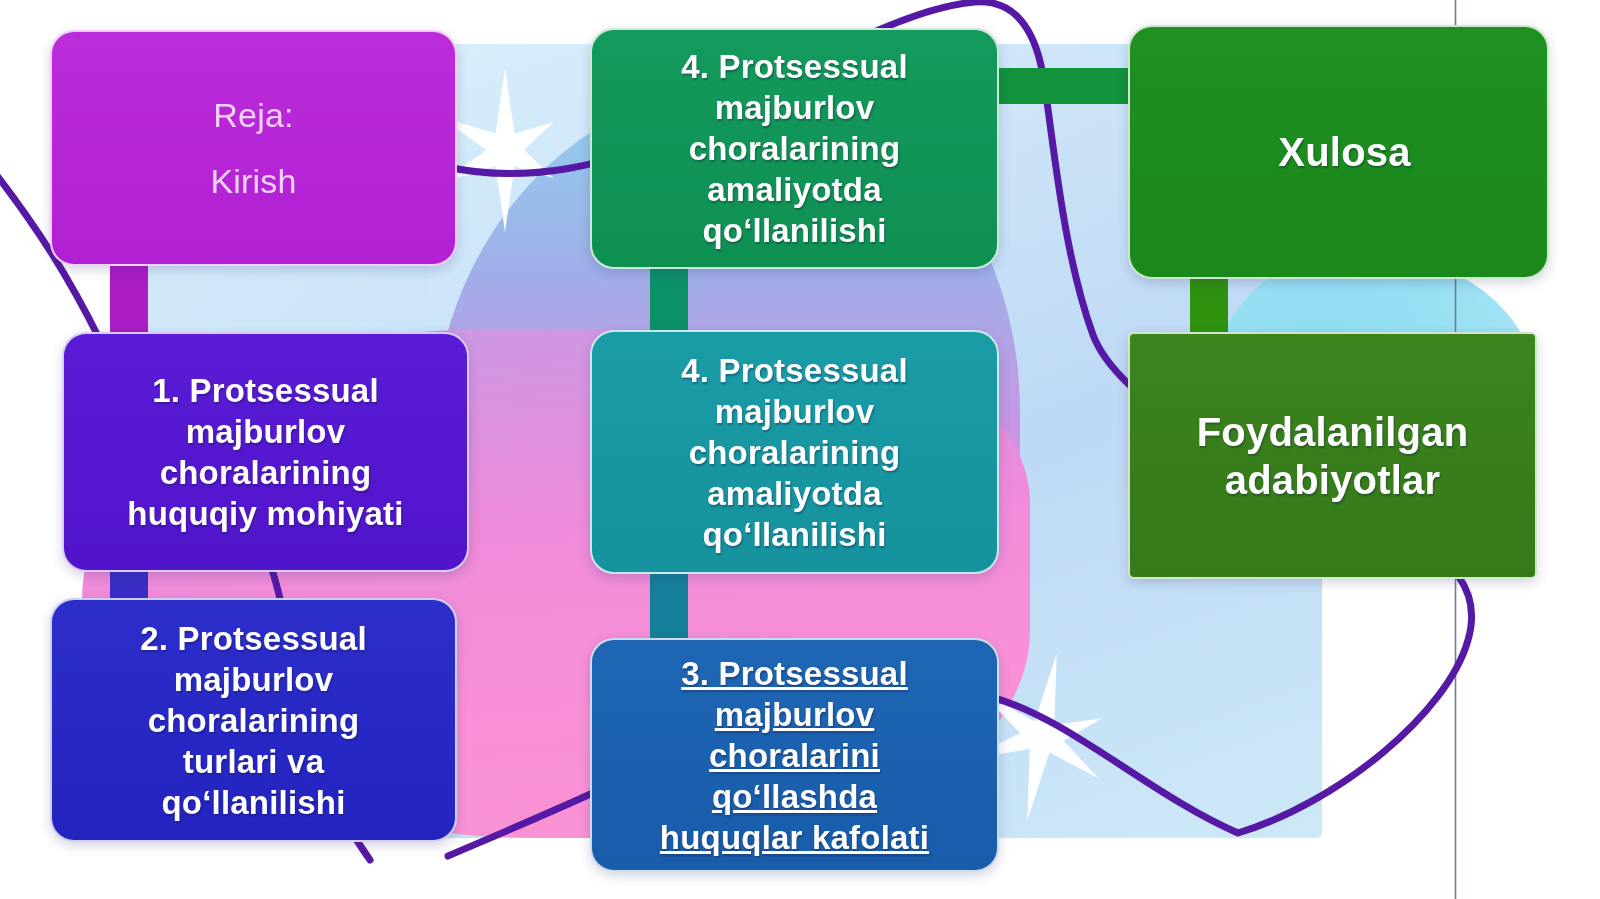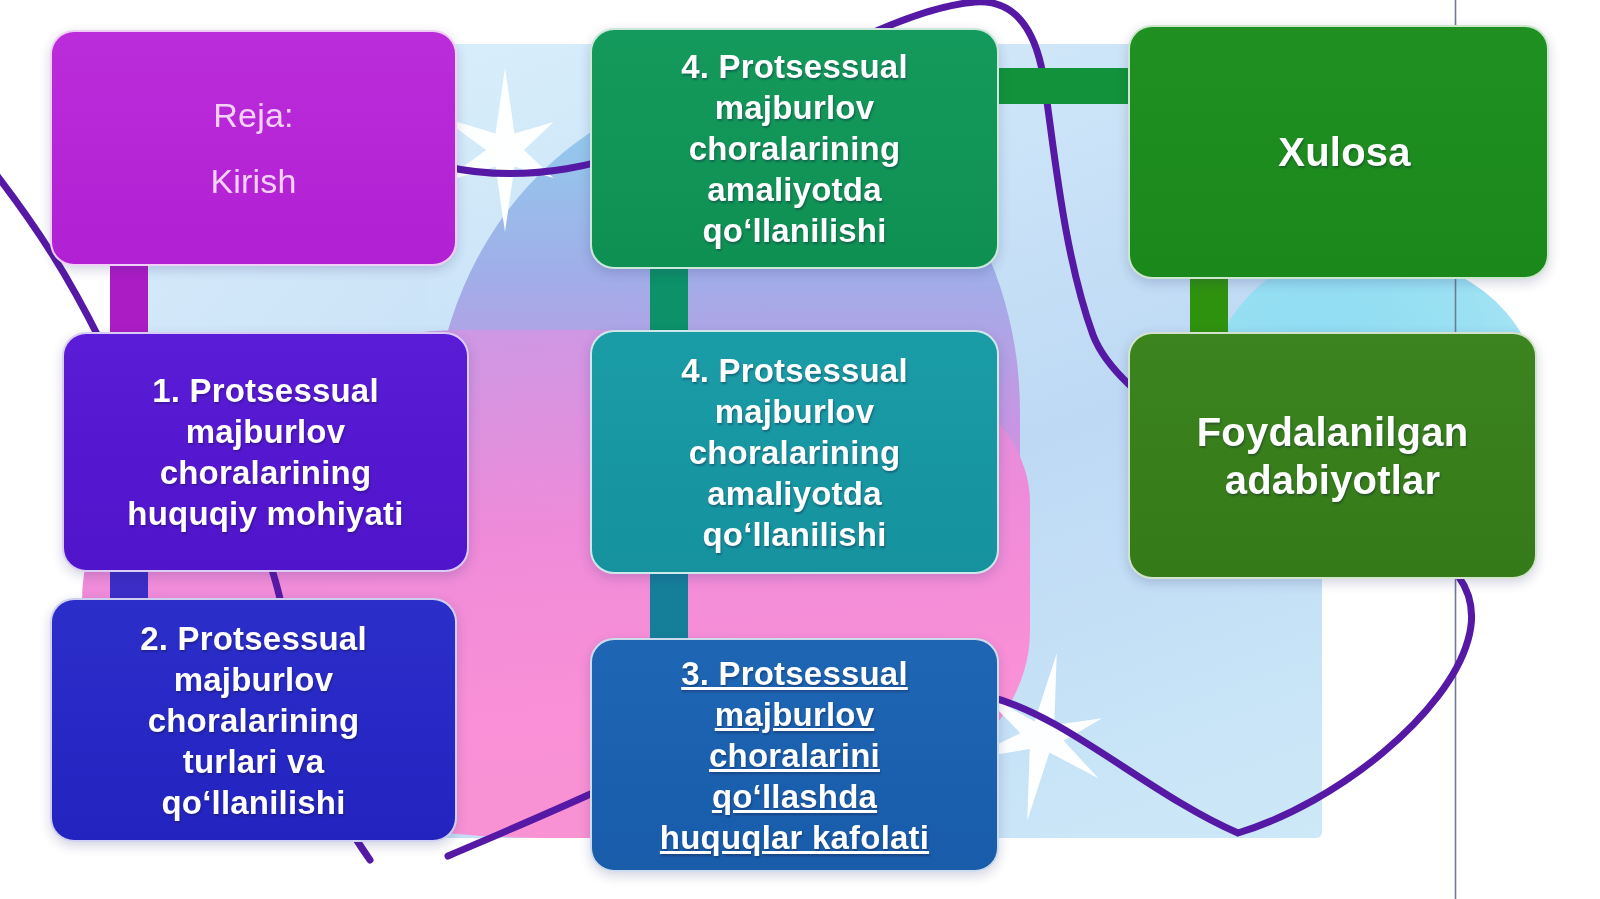--- a/index.html
+++ b/index.html
@@ -59,21 +59,21 @@
   }
   .n-reja{left:50px;top:30px;width:403px;height:232px;background:linear-gradient(180deg,#bb2cda,#b120d3);}
   .n-reja .txt{font-weight:400;color:#f4d2f8;font-size:34px;line-height:66px;text-shadow:none;}
   .n-t1{left:50px;top:332px;width:403px;height:236px;background:linear-gradient(180deg,#5a1cd6,#5014cb);margin-left:12px;}
   .n-t2{left:50px;top:598px;width:403px;height:240px;background:linear-gradient(180deg,#2c2eca,#2323c0);}
   .n-t4a{left:590px;top:28px;width:405px;height:237px;background:linear-gradient(180deg,#149a5c,#0f9053);}
   .n-t4b{left:590px;top:330px;width:405px;height:240px;background:linear-gradient(180deg,#1a9ca6,#15929e);}
   .n-t3{left:590px;top:638px;width:405px;height:230px;background:linear-gradient(180deg,#1e66b4,#185caa);text-decoration:underline;}
   .n-xul{left:1128px;top:25px;width:405px;height:250px;background:linear-gradient(180deg,#1f9021,#1b881c);padding-left:12px;}
   .n-xul .txt{font-size:40px;line-height:48px;}
-  .n-foy{left:1128px;top:332px;width:405px;height:243px;background:linear-gradient(180deg,#3b841e,#357a19);}
+  .n-foy{left:1128px;top:332px;width:405px;height:243px;background:linear-gradient(180deg,#3b841e,#357a19);border-radius:6px;}
   .n-foy .txt{font-size:40px;line-height:48px;}
 </style>
 </head>
 <body>
 
 <div class="canvas">
 
   <div class="bg-rect rect-left"></div>
   <div class="bg-rect rect-main"></div>
   <div class="blob blob-upper"></div>

